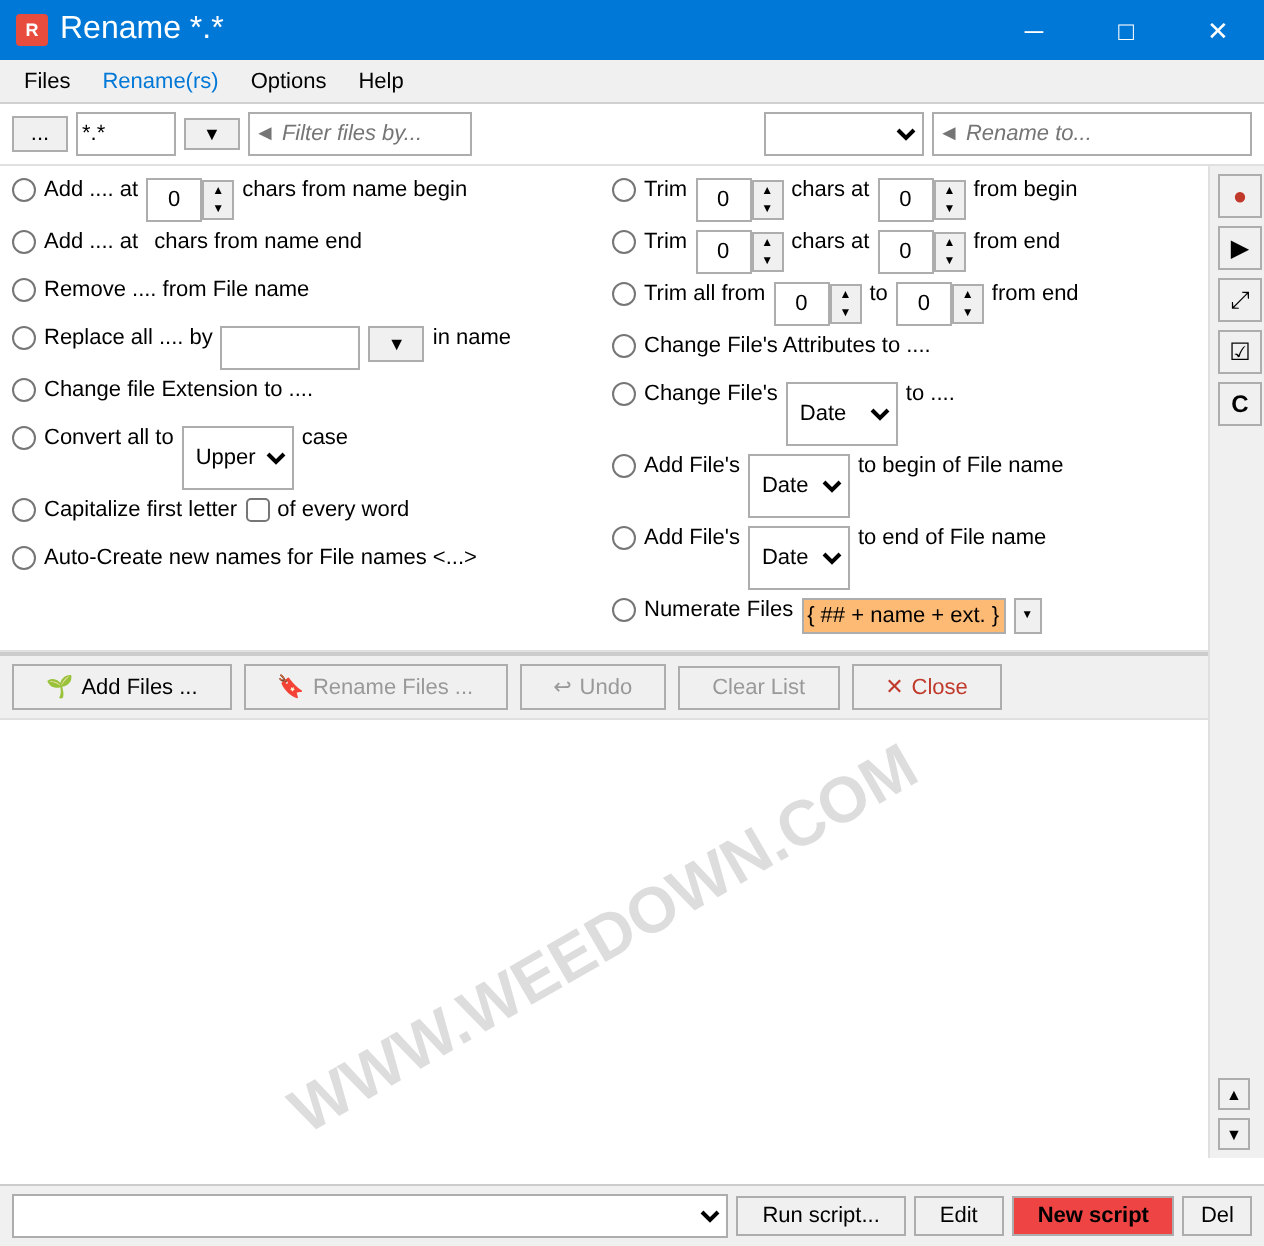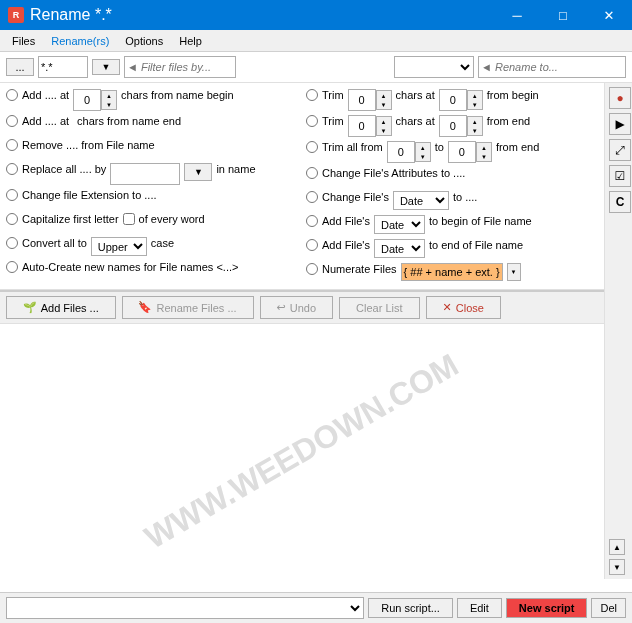--- a/index.html
+++ b/index.html
@@ -114,21 +114,21 @@
       color: #999;
       font-style: italic;
     }
     .wildcard-select {
       width: 50px;
     }
     .rename-select {
       width: 80px;
     }
     .rename-input {
-      width: 148px;
+      width: 160px;
       color: #999;
       font-style: italic;
     }
 
     
     .options-area {
       display: flex;
       padding: 6px;
       gap: 8px;
       border-bottom: 1px solid #e0e0e0;
@@ -177,21 +177,21 @@
       width: 14px;
       height: 9px;
       font-size: 6px;
       cursor: pointer;
       display: flex;
       align-items: center;
       justify-content: center;
       background: #f0f0f0;
     }
     .small-select {
-      height: 19px;
+      height: 32px;
       font-size: 11px;
       border: 1px solid #adadad;
       background: white;
     }
     .text-input-inline {
       height: 18px;
       font-size: 11px;
       border: 1px solid #adadad;
       width: 70px;
     }
@@ -399,34 +399,34 @@
             <span>in name</span>
           </div>
 
           <div class="option-row">
             <input type="radio" name="leftopt" style="">
             <span>Change file Extension to ....</span>
           </div>
 
           <div class="option-row">
             <input type="radio" name="leftopt" style="">
-            <span>Capitalize first letter</span>
-            <input type="checkbox" style="">
-            <span>of every word</span>
-          </div>
-
-          <div class="option-row">
-            <input type="radio" name="leftopt" style="">
             <span>Convert all to</span>
             <select class="small-select">
               <option>Upper</option>
               <option>Lower</option>
               <option>Title</option>
             </select>
             <span>case</span>
+          </div>
+
+          <div class="option-row">
+            <input type="radio" name="leftopt" style="">
+            <span>Capitalize first letter</span>
+            <input type="checkbox" style="">
+            <span>of every word</span>
           </div>
 
           <div class="option-row">
             <input type="radio" name="leftopt" style="">
             <span>Auto-Create new names for File names &lt;...&gt;</span>
           </div>
 
         </div>
 
         <div class="options-right">

